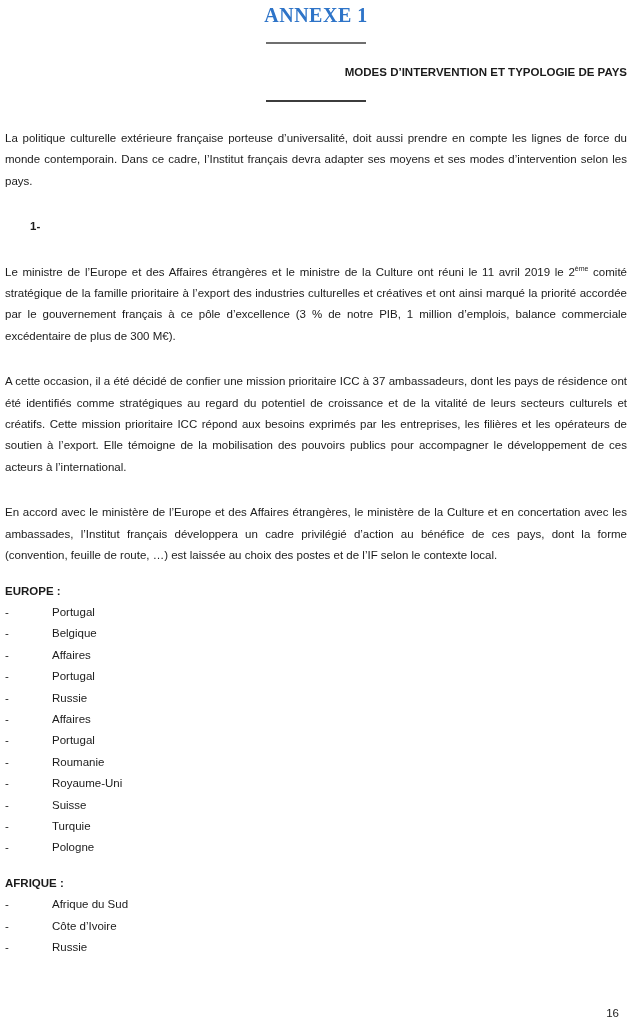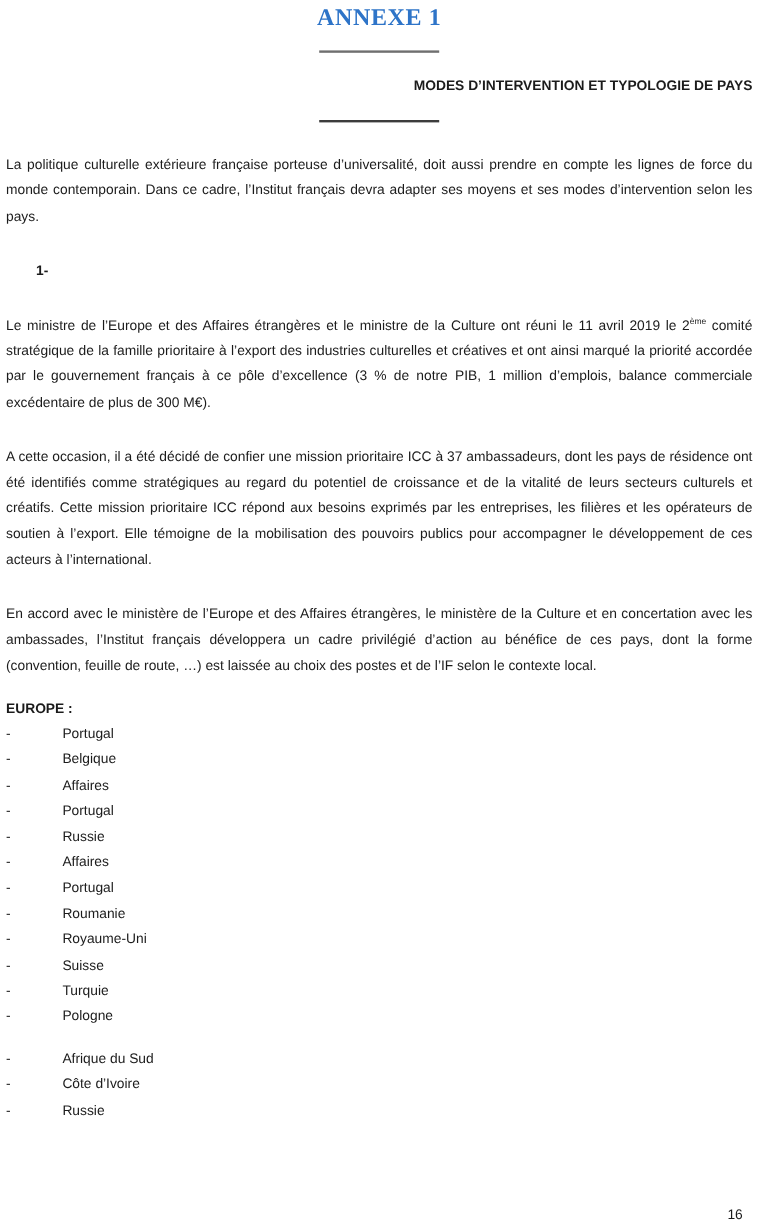--- a/index.html
+++ b/index.html
@@ -142,20 +142,21 @@
         <span class="dash">-</span>
         <span>Turquie</span>
       </div>
     <div class="li">
         <span class="dash">-</span>
         <span>Pologne</span>
       </div>
   </div>
 
   <div class="region">
+    <div class="region-header">AFRIQUE :</div>
     <div class="li">
         <span class="dash">-</span>
         <span>Afrique du Sud</span>
       </div>
     <div class="li">
         <span class="dash">-</span>
         <span>Côte d’Ivoire</span>
       </div>
     <div class="li">
         <span class="dash">-</span>

